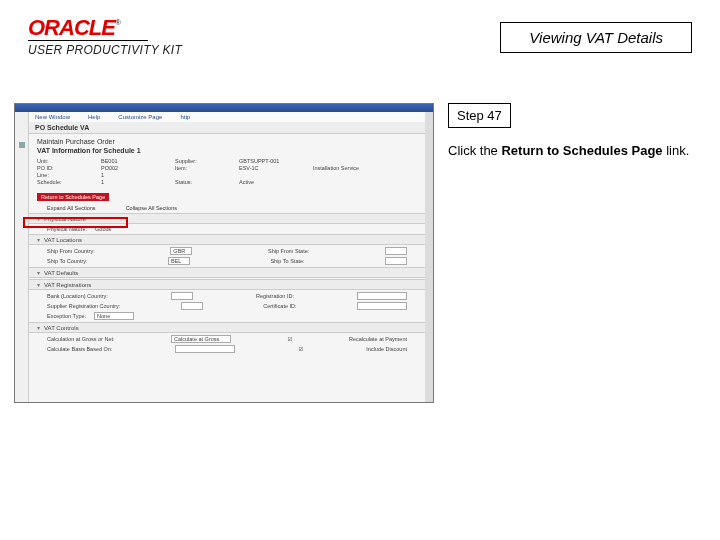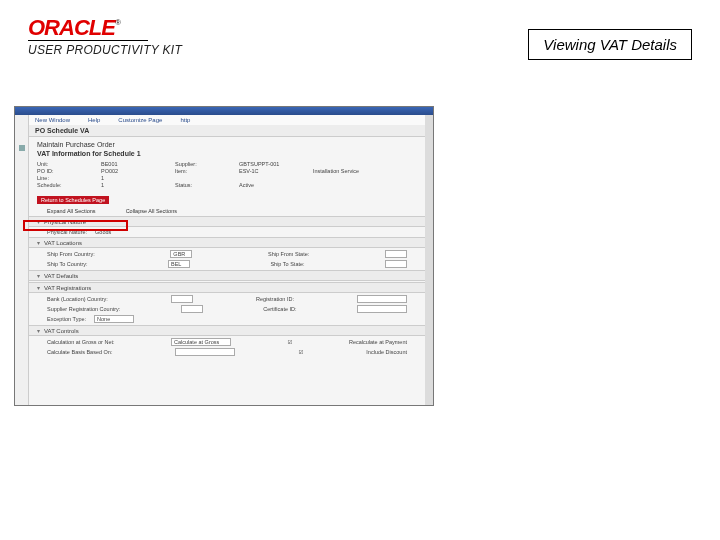--- a/index.html
+++ b/index.html
@@ -26,25 +26,25 @@
     color: #e00000;
     font-size: 22px;
     letter-spacing: -1px;
     line-height: 20px;
   }
   .oracle-tm { font-size: 8px; vertical-align: top; color: #333; font-weight: normal;}
   .oracle-rule { border-top: 1px solid #000; margin: 2px 0 2px 0; width: 120px; }
   .upk { font-size: 12px; letter-spacing: 0.3px; color: #222; }
   .title-box {
     border: 1px solid #000;
-    padding: 6px 14px;
+    padding: 6px 28px;
     font-size: 15px;
     color: #000;
     background: #fff;
-    margin-top: 11px;
+    margin-top: 4px;
   }
   .content {
     display: flex;
     gap: 14px;
     padding: 40px 14px 0 14px;
     align-items: flex-start;
   }
   .screenshot {
     width: 420px;
     height: 300px;
@@ -248,13 +248,19 @@
           <span class="lbl">Calculate Basis Based On:</span>
             <span class="field" style="min-width:60px;"></span>
           <span>☑</span>
             <span class="lbl">Include Discount</span>
         </div>
       </div>
     </div>
     <div class="red-outline"></div>
   </div>
 
+  <div class="right-col">
+    <div class="step-box">Step 47</div>
+    <div class="instruction">
+      <span>Click the </span><b>Return to Schedules Page</b><span> link.</span>
+    </div>
+  </div>
 </div>
 
 </body></html>

